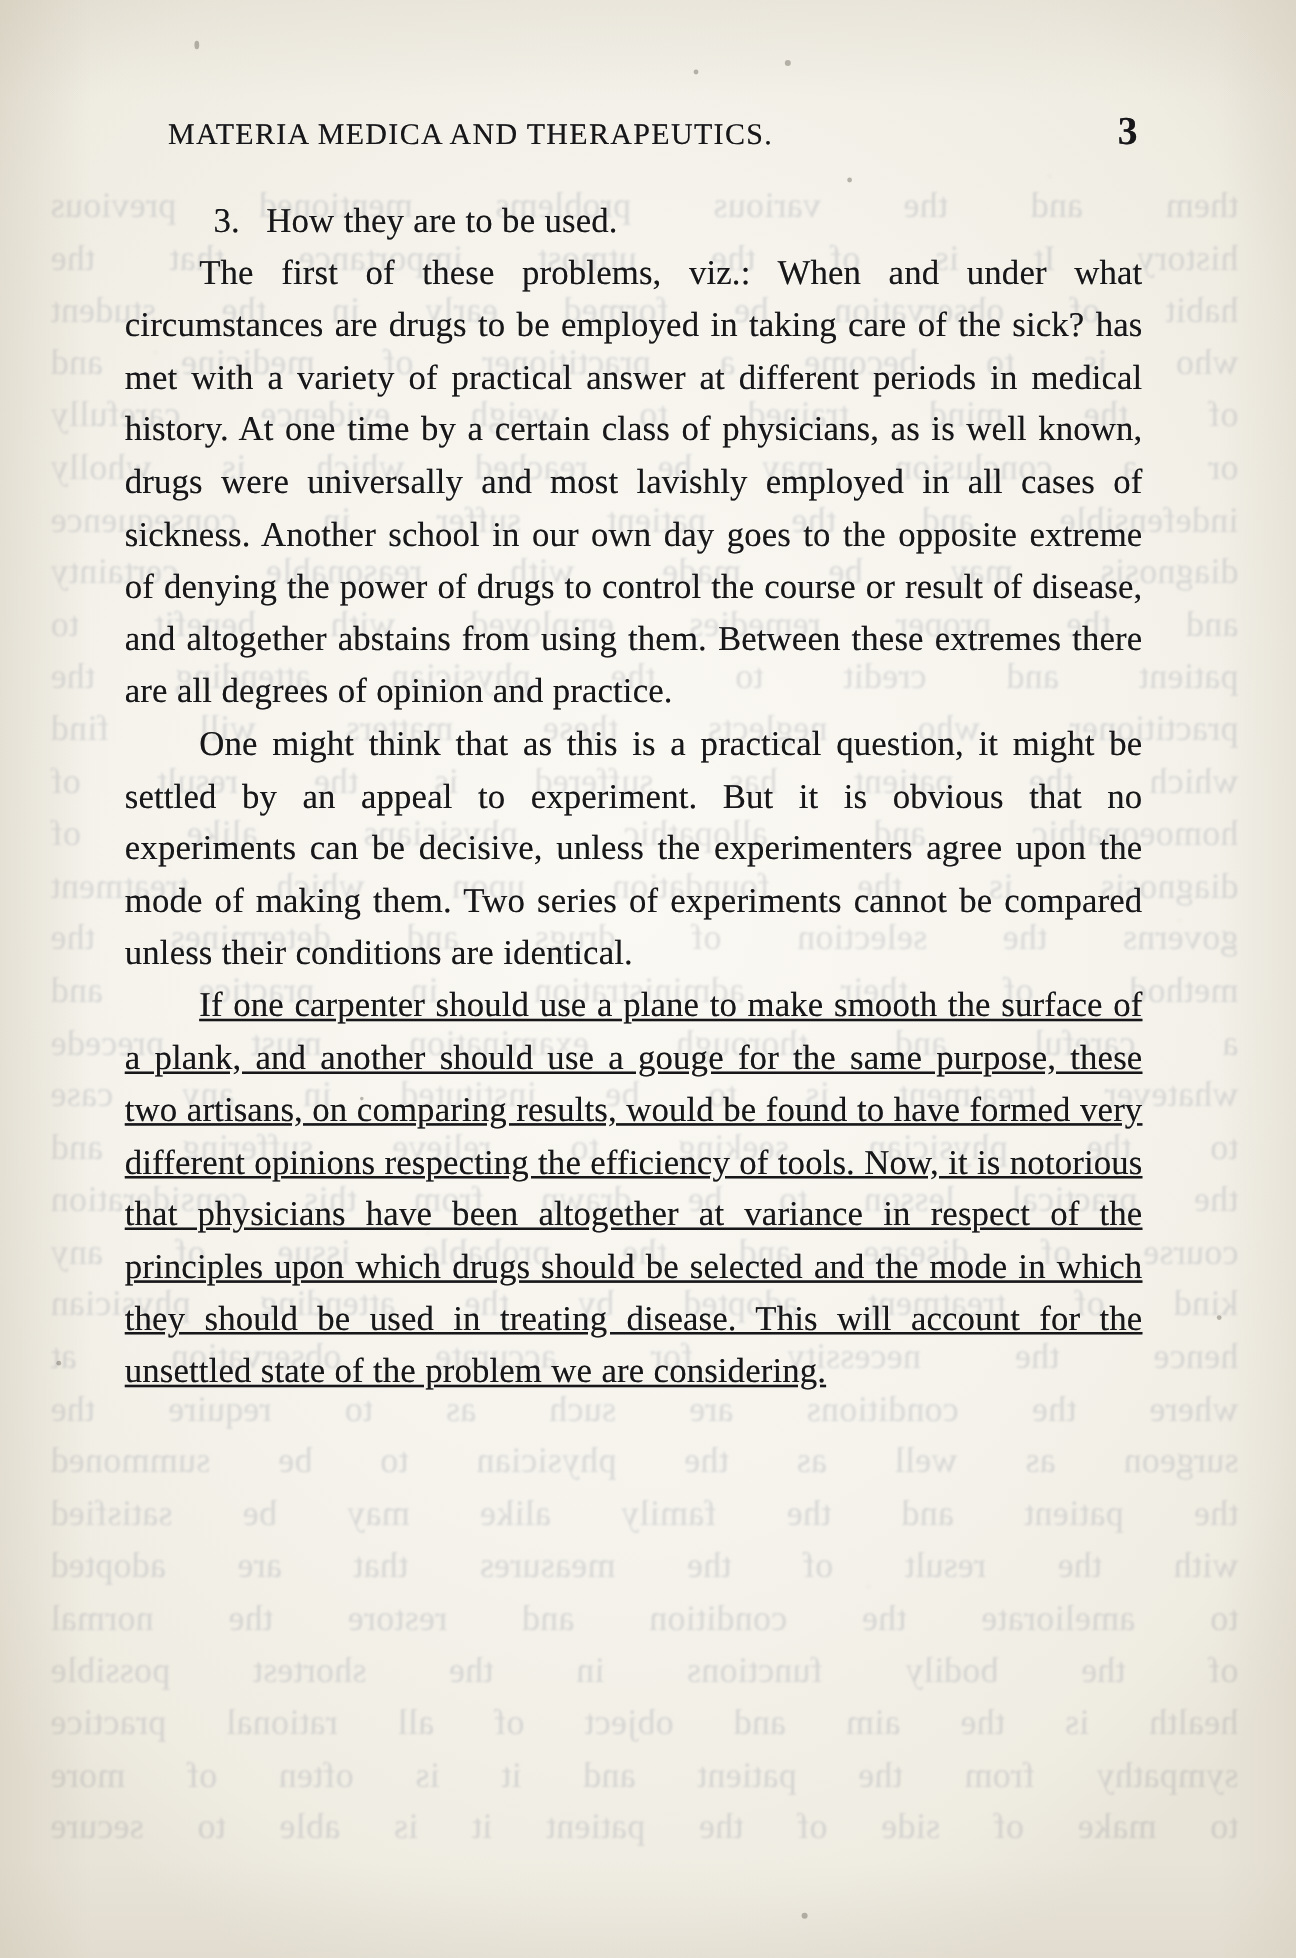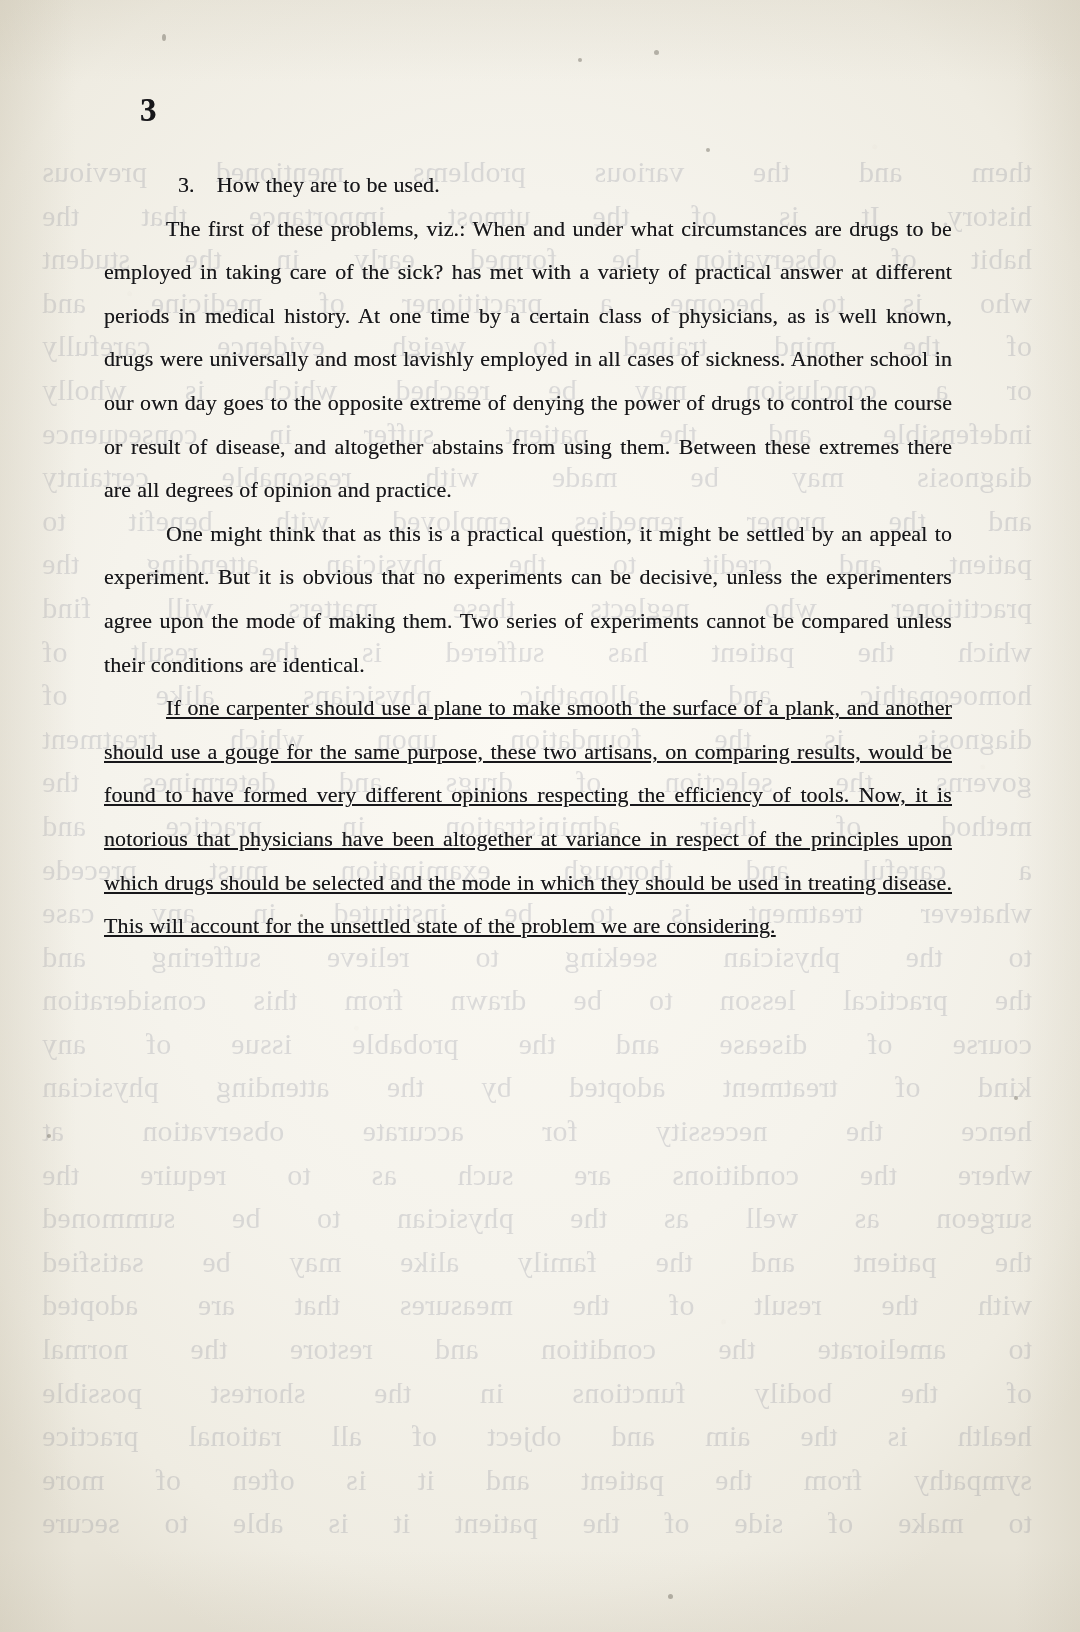--- a/index.html
+++ b/index.html
@@ -93,21 +93,21 @@
   }
 
   .folio {
     font-size: 33px;
     font-weight: bold;
     padding-right: 4px;
   }
 
   .body p {
     margin: 0;
-    font-size: 22px;
+    font-size: 29px;
     line-height: 43.6px;
     text-align: justify;
     text-align-last: left;
     text-indent: 62px;
     letter-spacing: .1px;
     word-spacing: .4px;
   }
 
   .body p.heading-line {
     text-indent: 74px;
@@ -179,20 +179,21 @@
   <span class="speck" style="left:654px;top:50px;width:5px;height:5px;"></span>
   <span class="speck" style="left:706px;top:148px;width:4px;height:4px;"></span>
   <span class="speck" style="left:1014px;top:1096px;width:4px;height:4px;"></span>
   <span class="speck" style="left:47px;top:1134px;width:4px;height:4px;"></span>
   <span class="speck" style="left:668px;top:1594px;width:5px;height:5px;"></span>
   <span class="speck" style="left:300px;top:914px;width:3px;height:3px;"></span>
 
   <div class="content">
 
     <div class="running-head">
+      <div class="running-title">MATERIA MEDICA AND THERAPEUTICS.</div>
       <div class="folio">3</div>
     </div>
 
     <div class="body">
 
       <p class="heading-line"><span class="num">3.</span><span>How they are to be used.</span></p>
 
       <p>The first of these problems, viz.: When and under what circumstances are drugs to be employed in taking care of the sick? has met with a variety of practical answer at different periods in medical history. At one time by a certain class of physicians, as is well known, drugs were universally and most lavishly employed in all cases of sickness. Another school in our own day goes to the opposite extreme of denying the power of drugs to control the course or result of disease, and altogether abstains from using them. Between these extremes there are all degrees of opinion and practice.</p>
       <p>One might think that as this is a practical question, it might be settled by an appeal to experiment. But it is obvious that no experiments can be decisive, unless the experimenters agree upon the mode of making them. Two series of experiments cannot be compared unless their conditions are identical.</p>
       <p class="last">If one carpenter should use a plane to make smooth the surface of a plank, and another should use a gouge for the same purpose, these two artisans, on comparing results, would be found to have formed very different opinions respecting the efficiency of tools. Now, it is notorious that physicians have been altogether at variance in respect of the principles upon which drugs should be selected and the mode in which they should be used in treating disease. This will account for the unsettled state of the problem we are considering.</p>

